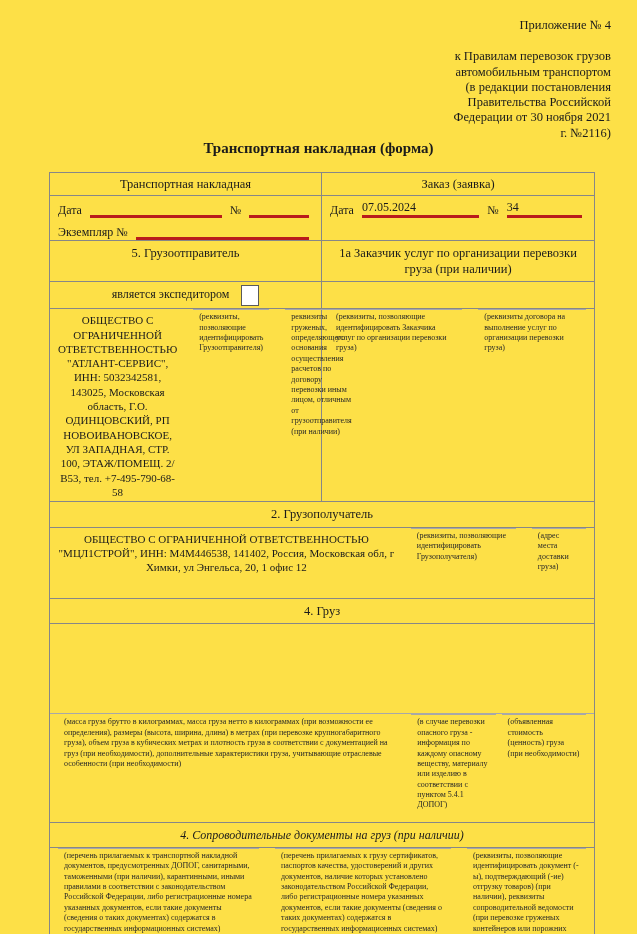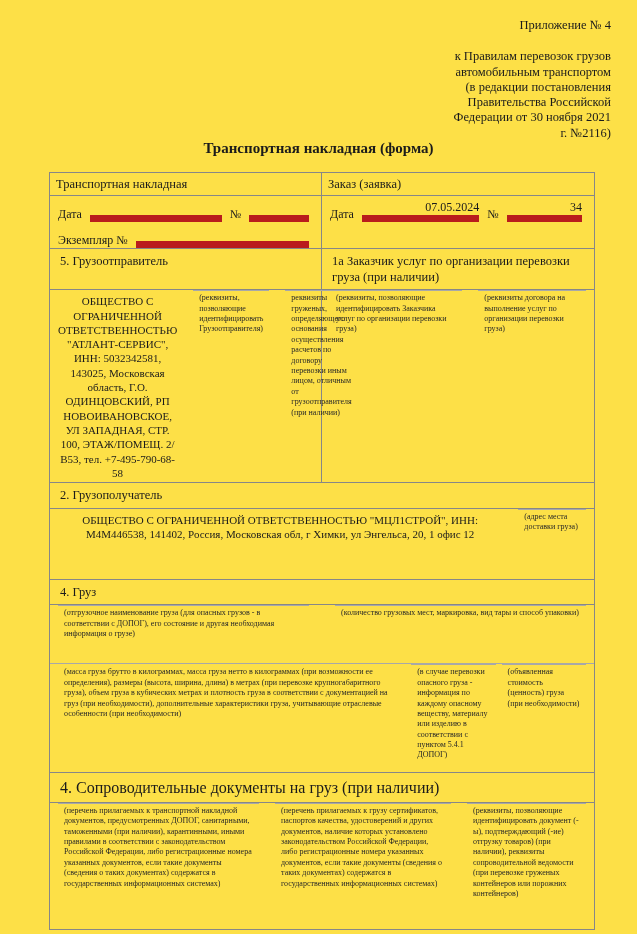--- a/index.html
+++ b/index.html
@@ -14,39 +14,39 @@
   
   .appendix{position:absolute;top:18px;right:26px;width:230px;text-align:right;font-size:12.5px;line-height:1.22;}
   .appendix-no{margin-bottom:16px;}
   .appendix-note{white-space:pre-line;}
   
   .title{position:absolute;top:140px;left:0;right:0;text-align:center;font-size:15px;font-weight:bold;}
   
   .tbl{position:absolute;top:172px;left:49px;width:546px;border:1px solid #878787;font-size:12px;box-sizing:border-box;}
   .row{display:flex;align-items:stretch;box-sizing:border-box;}
   .bt{border-top:1px solid #878787;}
-  .bt-light{border-top:1px solid #a8a8a8;}
+  .bt-light{border-top:1px solid #a8a8a8;margin-top:31px;}
   .half{flex:1 1 50%;min-width:0;box-sizing:border-box;}
   .half.l{border-right:1px solid #878787;}
   .full{flex:1;min-width:0;box-sizing:border-box;}
-  .c{}
+  .c{text-align:center;}
   .col{display:flex;flex-direction:row;}
   .sp{flex:1 1 auto;}
   
   .hrow .half{padding:4px 6px 3px;font-size:12.5px;}
   
   .daterow{min-height:43px;}
   .fieldline{display:flex;align-items:flex-end;padding:4px 8px 0;line-height:1.25;}
   .lbl{white-space:nowrap;}
-  .fill{flex:1 1 auto;border-bottom:7px solid #b91c1c;margin:0 8px;text-align:right;min-height:15px;min-width:30px;}
+  .fill{flex:1 1 auto;border-bottom:3px solid #b91c1c;margin:0 8px;text-align:left;min-height:15px;min-width:30px;}
   .fill.w2{flex:2.2;}
   .fill.last{margin-right:4px;}
   
   .sect{padding:5px 10px 4px;font-size:12.5px;line-height:1.25;}
-  .sect-big{font-size:16px;}
+  .sect-big{font-size:12px;font-style:italic;}
   
   .exprow{min-height:23px;}
   .expwrap{padding:3px 6px 2px;text-align:center;}
   .checkbox{display:inline-block;width:16px;height:19px;border:1px solid #5a5a5a;vertical-align:middle;margin-left:12px;background:#fff;}
   
   .company{font-size:11px;text-align:center;line-height:1.3;padding:4px 8px 2px;}
   
   .cap{font-size:8px;color:#272727;line-height:1.3;padding:1px 6px 2px;}
   .cap.tl{border-top:1px solid #a8a8a8;margin:0 8px;padding-top:2px;}
   .twocol{display:flex;gap:26px;padding:0 8px;}
@@ -113,20 +113,28 @@
           <span class="fill last">34</span>
         </div>
       </div>
     </div>
 
     <div class="row bt">
       <div class="half l c sect">5. Грузоотправитель</div>
       <div class="half c sect">1а Заказчик услуг по организации перевозки груза (при наличии)</div>
     </div>
 
+    <div class="row bt exprow">
+      <div class="half l">
+        <div class="expwrap">
+          <span>является экспедитором</span><span class="checkbox"></span>
+        </div>
+      </div>
+      <div class="half"></div>
+    </div>
 
     <div class="row bt r-e">
       <div class="half l col">
         <div class="company">ОБЩЕСТВО С ОГРАНИЧЕННОЙ ОТВЕТСТВЕННОСТЬЮ "АТЛАНТ-СЕРВИС", ИНН: 5032342581, 143025, Московская область, Г.О. ОДИНЦОВСКИЙ, РП НОВОИВАНОВСКОЕ, УЛ ЗАПАДНАЯ, СТР. 100, ЭТАЖ/ПОМЕЩ. 2/В53, тел. +7-495-790-68-58</div>
         <div class="cap tl">(реквизиты, позволяющие идентифицировать Грузоотправителя)</div>
         <div class="sp"></div>
         <div class="cap tl last-cap">реквизиты груженых, определяющего основания осуществления расчетов по договору перевозки иным лицом, отличным от грузоотправителя (при наличии)</div>
       </div>
       <div class="half col">
         <div class="sp minsp"></div>
@@ -136,36 +144,33 @@
       </div>
     </div>
 
     <div class="row bt">
       <div class="full c sect">2. Грузополучатель</div>
     </div>
 
     <div class="row bt r-g">
       <div class="full col">
         <div class="company">ОБЩЕСТВО С ОГРАНИЧЕННОЙ ОТВЕТСТВЕННОСТЬЮ "МЦЛ1СТРОЙ", ИНН: М4М446538, 141402, Россия, Московская обл, г Химки, ул Энгельса, 20, 1 офис 12</div>
+        <div class="cap tl">(реквизиты, позволяющие идентифицировать Грузополучателя)</div>
         <div class="sp"></div>
         <div class="cap tl last-cap">(адрес места доставки груза)</div>
       </div>
     </div>
 
     <div class="row bt">
       <div class="full c sect">4. Груз</div>
     </div>
 
     <div class="row bt r-i">
       <div class="full col">
         <div class="topsp"></div>
-        <div class="twocol">
-          <div class="cap tl">(отгрузочное наименование груза (для опасных грузов - в соответствии с ДОПОГ), его состояние и другая необходимая информация о грузе)</div>
-          <div class="cap tl">(количество грузовых мест, маркировка, вид тары и способ упаковки)</div>
-        </div>
         <div class="sp"></div>
       </div>
     </div>
 
     <div class="row bt-light r-j">
       <div class="full col">
         <div class="cap mass">(масса груза брутто в килограммах, масса груза нетто в килограммах (при возможности ее определения), размеры (высота, ширина, длина) в метрах (при перевозке крупногабаритного груза), объем груза в кубических метрах и плотность груза в соответствии с документацией на груз (при необходимости), дополнительные характеристики груза, учитывающие отраслевые особенности (при необходимости)</div>
         <div class="sp"></div>
         <div class="twocol">
           <div class="cap tl">(в случае перевозки опасного груза - информация по каждому опасному веществу, материалу или изделию в соответствии с пунктом 5.4.1 ДОПОГ)</div>

